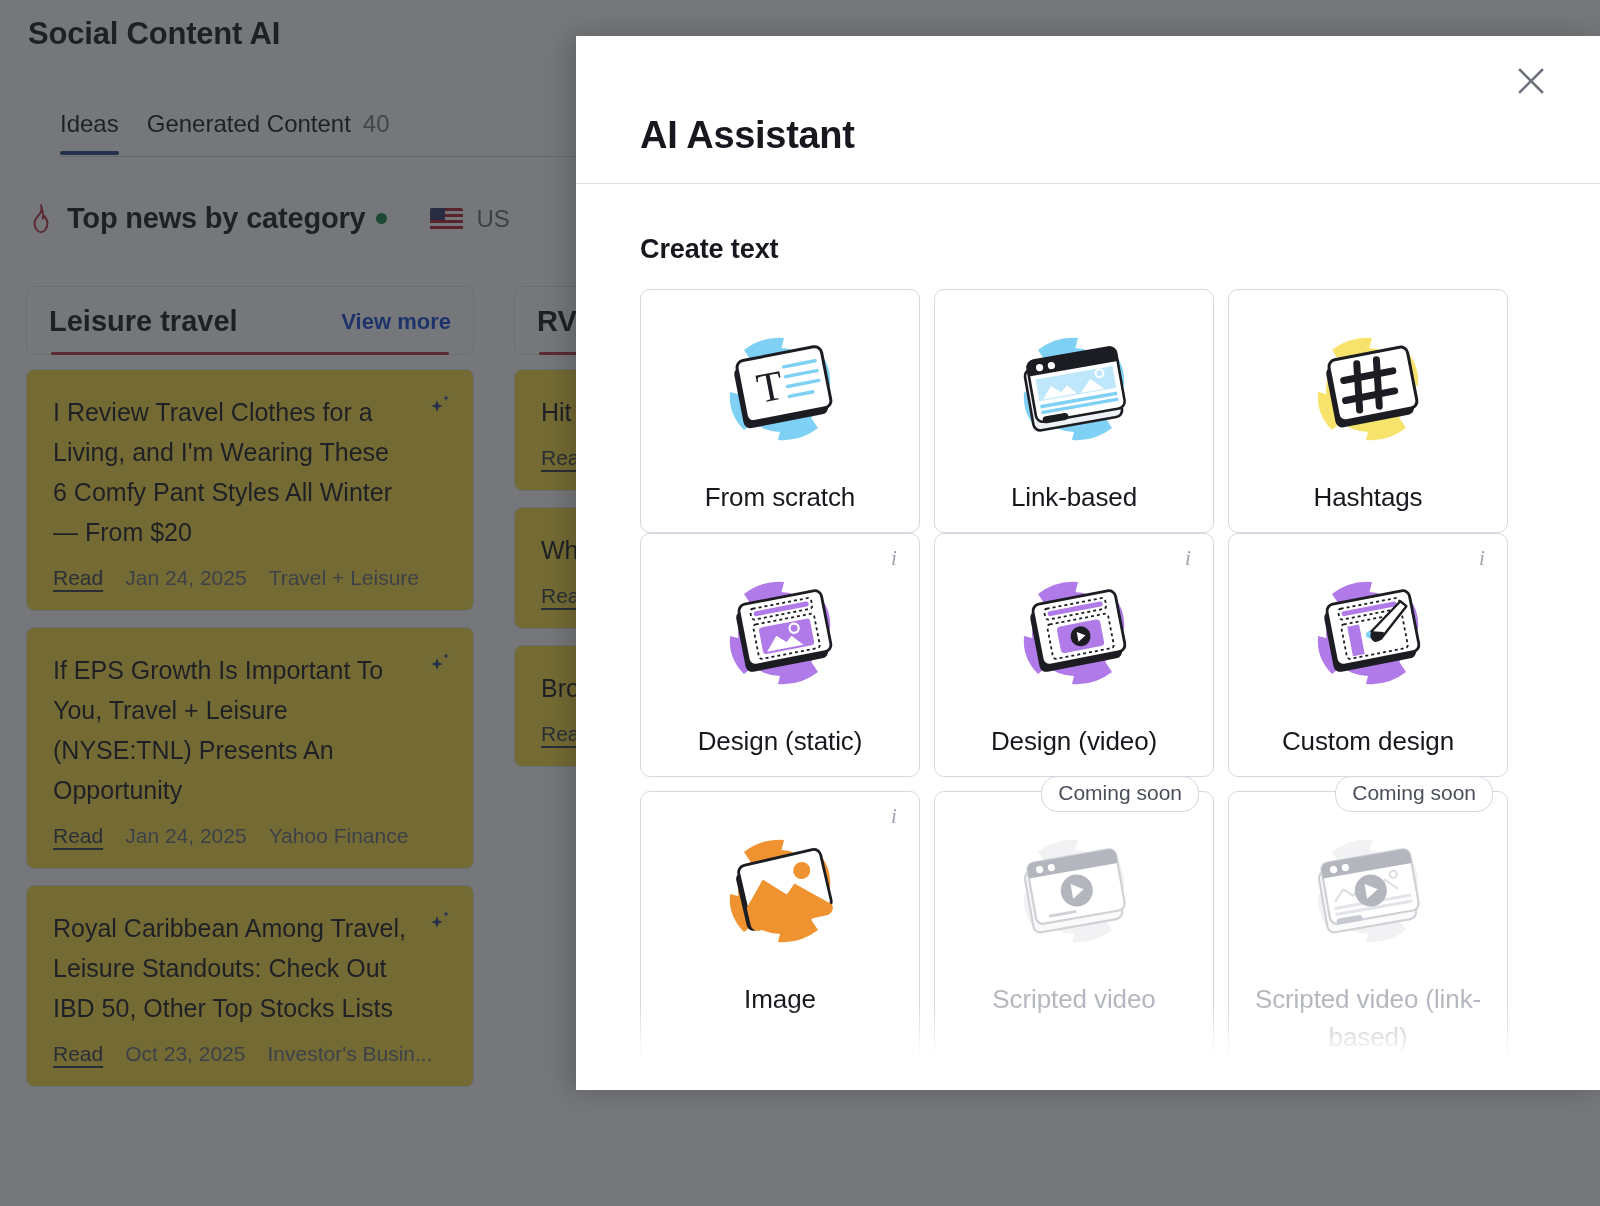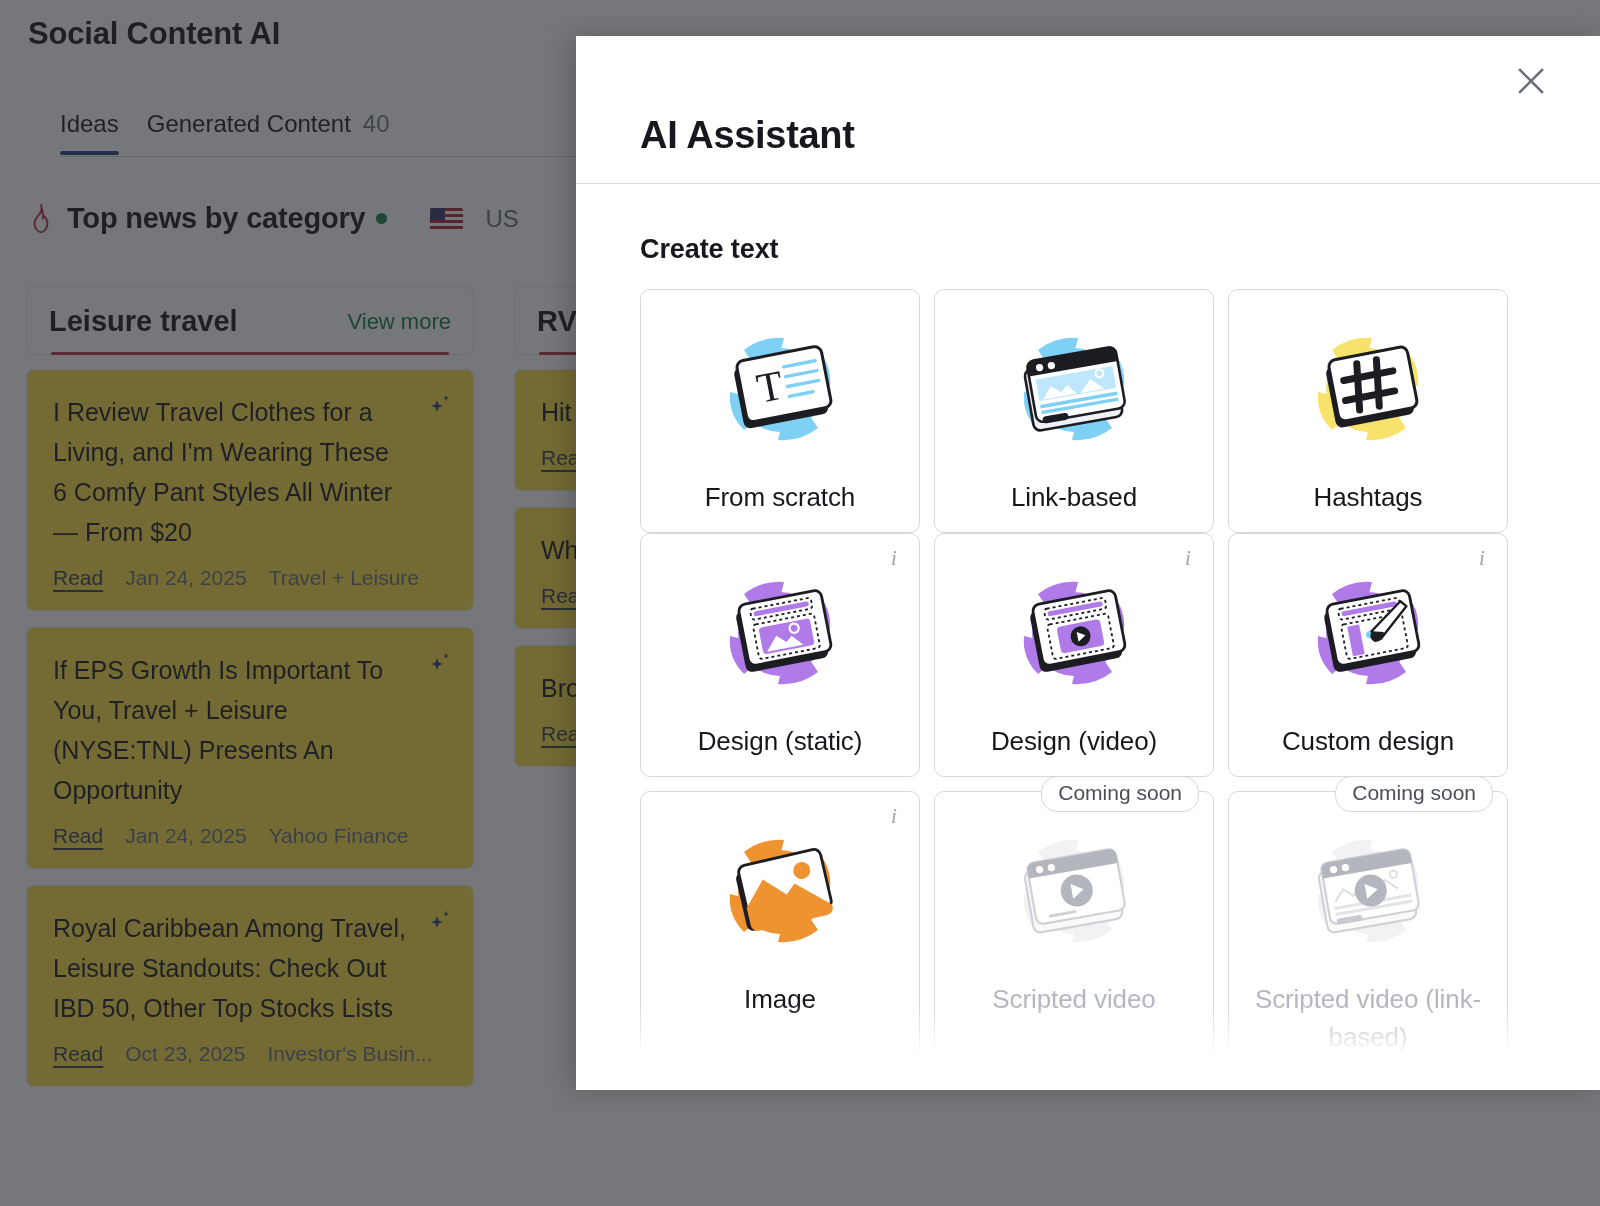--- a/index.html
+++ b/index.html
@@ -41,37 +41,37 @@
     position: absolute; left: 28px; top: 202px;
     display: flex; align-items: center; gap: 13px;
   }
   .flame-icon { width: 26px; height: 30px; display: block; }
   .section-head-title { font-size: 29px; font-weight: 700; color: #1b1c21; letter-spacing: -0.2px; }
   .green-dot { width: 11px; height: 11px; border-radius: 50%; background: #18834d; margin-left: -2px; }
   .flag { width: 33px; height: 22px; margin-left: 30px; position: relative; overflow: hidden; border-radius: 2px; }
   .flag .stripes { position: absolute; inset: 0;
     background: repeating-linear-gradient(to bottom, #b22234 0 3px, #ffffff 3px 6px); }
   .flag .canton { position: absolute; left: 0; top: 0; width: 15px; height: 12px; background: #3c3b6e; }
-  .country-label { font-size: 24px; color: #6b707b; margin-left: 9px; }
+  .country-label { font-size: 24px; color: #6b707b; }
 
   
   .col { position: absolute; top: 286px; width: 448px; }
   .col-1 { left: 26px; }
   .col-2 { left: 514px; }
   .cat-card {
     border: 1px solid #e4e6eb; border-radius: 8px; background: #fff;
     padding: 18px 22px 16px 22px; position: relative; margin-bottom: 14px;
     display: flex; justify-content: space-between; align-items: center;
   }
   .cat-card::after {
     content: ""; position: absolute; left: 24px; right: 24px; bottom: -1px; height: 3px;
     background: #b83744; border-radius: 2px;
   }
   .cat-name { font-size: 29px; font-weight: 700; color: #1b1c21; }
-  .cat-more { font-size: 22px; color: #15803d; }
+  .cat-more { font-size: 22px; color: #1d4ed8; font-weight: bold; }
   .news-card {
     border: 1px solid #e4e6eb; border-radius: 8px; background: #fde047;
     padding: 22px 26px 20px 26px; margin-bottom: 16px; position: relative;
   }
   .news-title { font-size: 25px; line-height: 40px; color: #1b1c21; padding-right: 40px; }
   .news-meta { margin-top: 14px; font-size: 21px; color: #6b707b; display: flex; gap: 22px; align-items: baseline; }
   .news-meta .read { color: #3b4250; text-decoration: underline; text-underline-offset: 5px; }
   .sparkle { position: absolute; right: 22px; top: 24px; width: 22px; height: 24px; }
 
   

